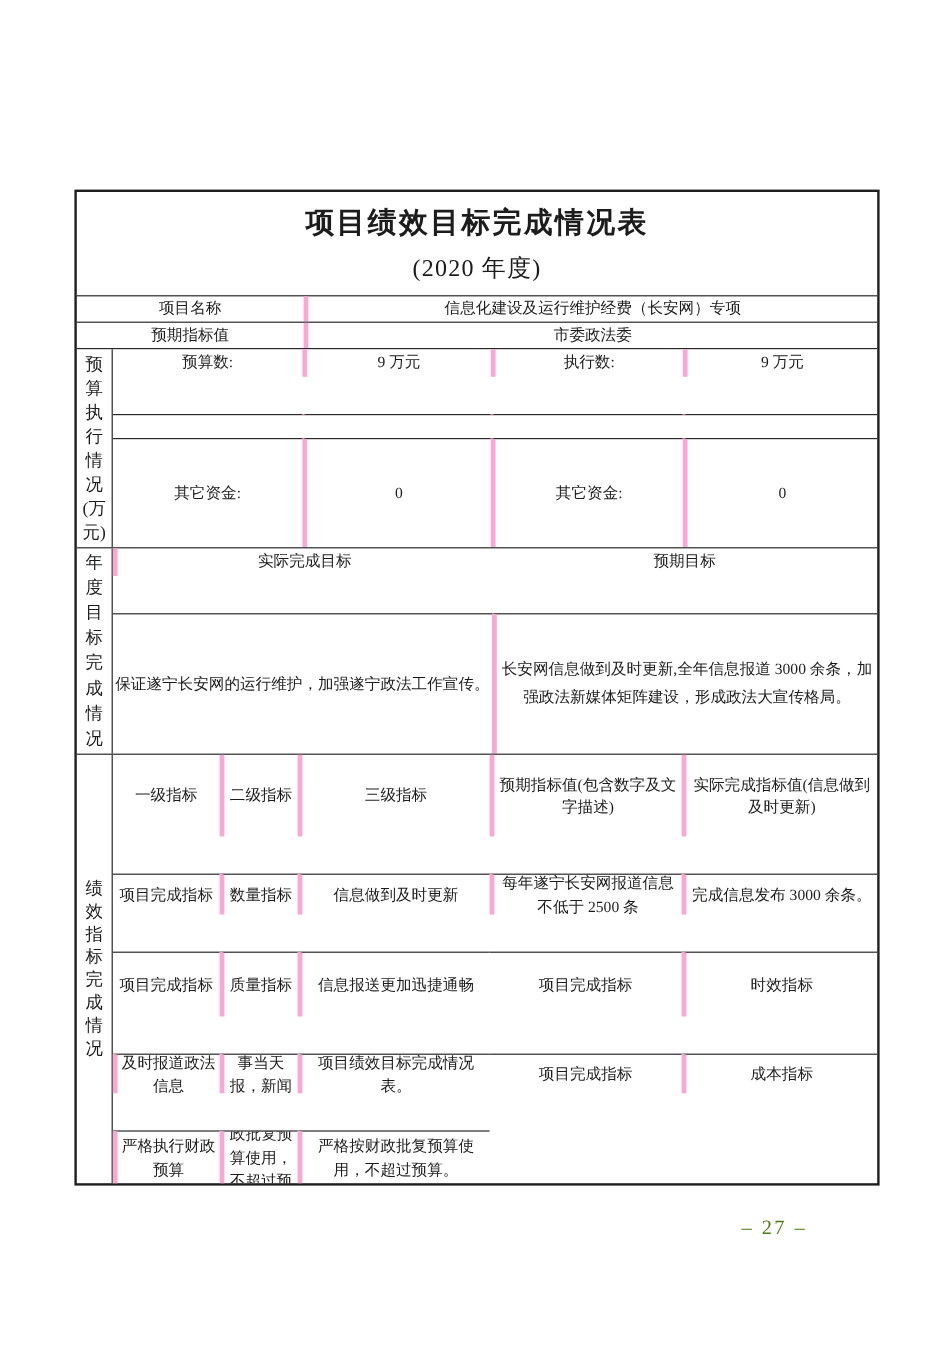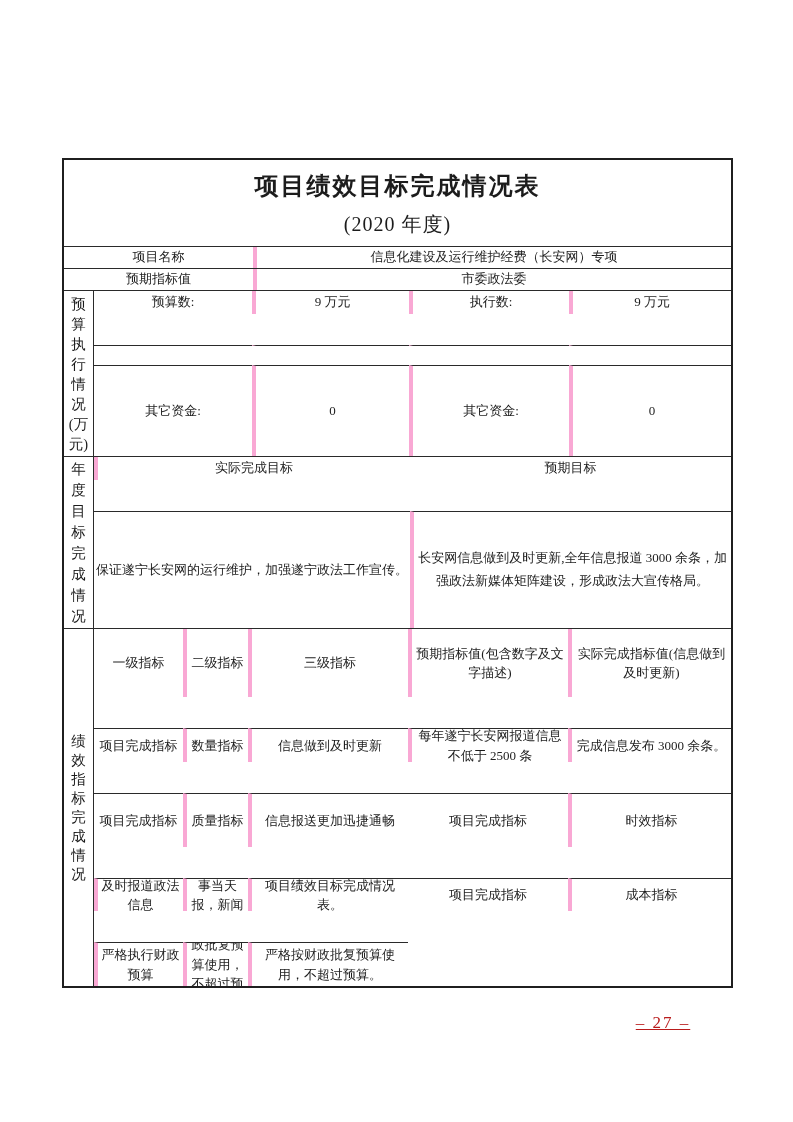--- a/index.html
+++ b/index.html
@@ -72,23 +72,22 @@
   .ind-sec .side-label { line-height:19px; }
   .ind-grid {
     flex:1; display:grid;
     grid-template-columns:89px 65px 160px 160px 1fr;
     grid-template-rows:68px 65px 85px 64px 1fr;
   }
   .ind-grid .cell { line-height:1.5; }
 
   .page-number {
     position:absolute; top:1013px; left:618px; width:90px;
-    text-align:center; font-size:17px; letter-spacing:2px;
-    color:#b91c1c;
-    text-decoration:underline;
+    text-align:left; font-size:17px; letter-spacing:2px;
+    color:#4d7c0f;
   }
 </style>
 </head>
 <body>
 
 <div class="page">
 
   <div class="doc-table">
 
     <div class="sec title-block">

